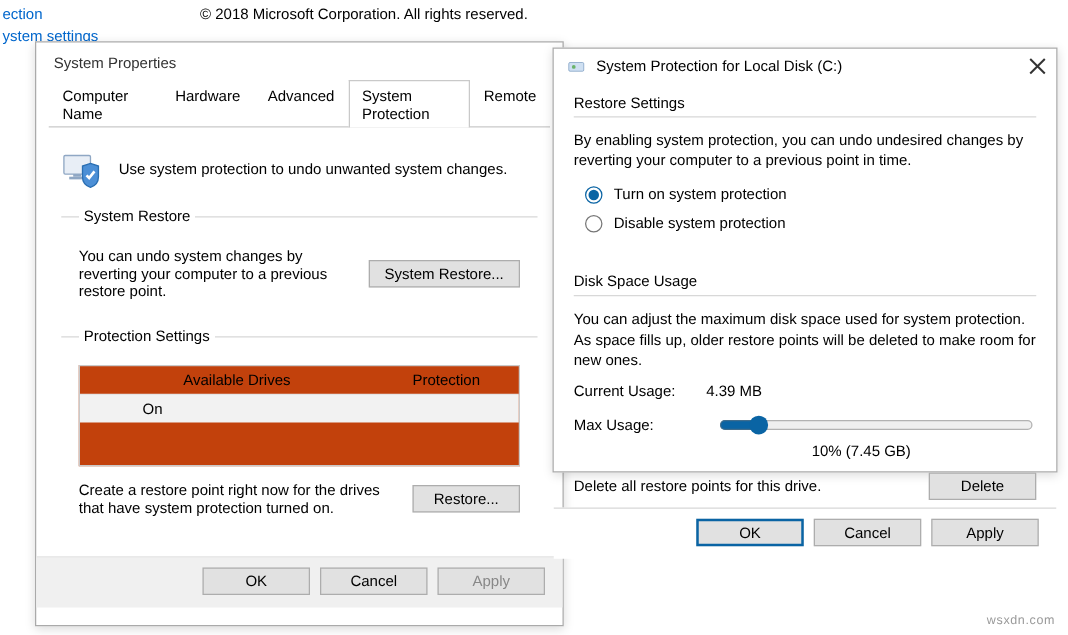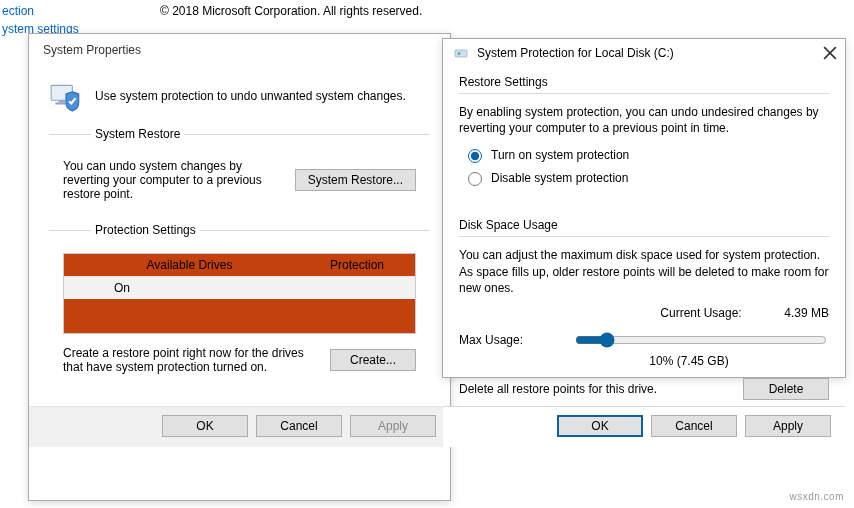--- a/index.html
+++ b/index.html
@@ -47,21 +47,21 @@
   }
   .body { padding: 10px 20px 10px 20px; }
   .intro-row { display: flex; align-items: center; gap: 12px; margin: 6px 0 14px; }
   .shield-svg { width: 34px; height: 34px; flex-shrink: 0; }
   fieldset.group {
     border: 1px solid #d8d8d8;
     margin: 0 0 12px 0;
     padding: 12px 14px 10px;
   }
   fieldset.flat { border: none; border-top: 1px solid #d8d8d8; }
-  legend { padding: 0 4px; font-size: 12px; margin-left: 28px; }
+  legend { padding: 0 4px; font-size: 12px; }
   .row2col {
     display: flex;
     align-items: center;
     gap: 12px;
     margin-top: 6px;
   }
   .row2col .txt { flex: 1; }
   button.win {
     min-width: 86px;
     padding: 3px 12px;
@@ -111,41 +111,48 @@
   }
   .sec-title {
     font-size: 12px;
     border-bottom: 1px solid #d8d8d8;
     padding-bottom: 4px;
     margin-bottom: 10px;
   }
   .para { margin: 0 0 10px 0; line-height: 1.35; }
   .radio-row { display:flex; align-items:center; gap:6px; margin:6px 0 4px 4px; }
   input[type=radio]{ accent-color:#0a64a4; width:14px; height:14px; }
-  .kv { display:flex; gap:24px; margin:8px 0;justify-content:flex-end; }
+  .kv { display:flex; gap:6px; margin:8px 0; }
   .kv .k { width:100px; }
   .slider-row { display:flex; align-items:center; gap:14px; margin-top:4px;}
   .slider-row .k { width:100px; }
   input[type=range]{ flex:1; accent-color:#0a64a4; height:20px;}
   .slider-caption { text-align:center; margin:2px 0 10px 0; padding-left:90px;}
   .del-row { display:flex; align-items:center; gap:12px; margin-top:8px;}
   .del-row .t { flex:1; }
   #sysprot .btnrow { background:#fff; border-top-color:#d8d8d8; }
   .watermark { position:absolute; right:10px; bottom:6px; font-size:10px; color:#999; letter-spacing:0.5px;}
 </style>
 </head>
 <body>
 
 <span class="bg-link" style="left:2px; top:4px;">ection</span>
 <span class="bg-link" style="left:2px; top:22px;">ystem settings</span>
 <span class="bg-copy">© 2018 Microsoft Corporation. All rights reserved.</span>
 
 <div id="sysprop" class="window">
   <div class="title">System Properties</div>
 
+  <div class="tabs">
+    <div class="tab">Computer Name</div>
+    <div class="tab">Hardware</div>
+    <div class="tab">Advanced</div>
+    <div class="tab active">System Protection</div>
+    <div class="tab">Remote</div>
+  </div>
 
   <div class="body">
     <div class="intro-row">
       <svg class="shield-svg" viewBox="0 0 32 32">
         <rect x="2" y="6" width="20" height="14" rx="1" fill="#e8eef6" stroke="#8fa7c4"></rect>
         <rect x="9" y="20" width="6" height="2" fill="#8fa7c4"></rect>
         <rect x="6" y="22" width="12" height="2" fill="#8fa7c4"></rect>
         <path d="M22 12 L28 14 L28 22 Q28 28 22 30 Q16 28 16 22 L16 14 Z" fill="#4c8fd6" stroke="#2a6fb3"></path>
         <path d="M19 21 l2 2 l4 -5" stroke="#fff" stroke-width="2" fill="none"></path>
       </svg>
@@ -168,21 +175,21 @@
           <div class="col-p">Protection</div>
         </div>
         <div class="drives-row sel">
           <div class="col-p">On</div>
         </div>
         <div class="drives-pad"></div>
       </div>
 
       <div class="row2col" style="margin-top:12px;">
         <div class="txt">Create a restore point right now for the drives that have system protection turned on.</div>
-        <button class="win">Create...</button>
+        <button class="win">Restore...</button>
       </div>
     </fieldset>
   </div>
 
   <div class="btnrow">
     <button class="win">OK</button>
     <button class="win">Cancel</button>
     <button class="win" disabled="">Apply</button>
   </div>
 </div>

